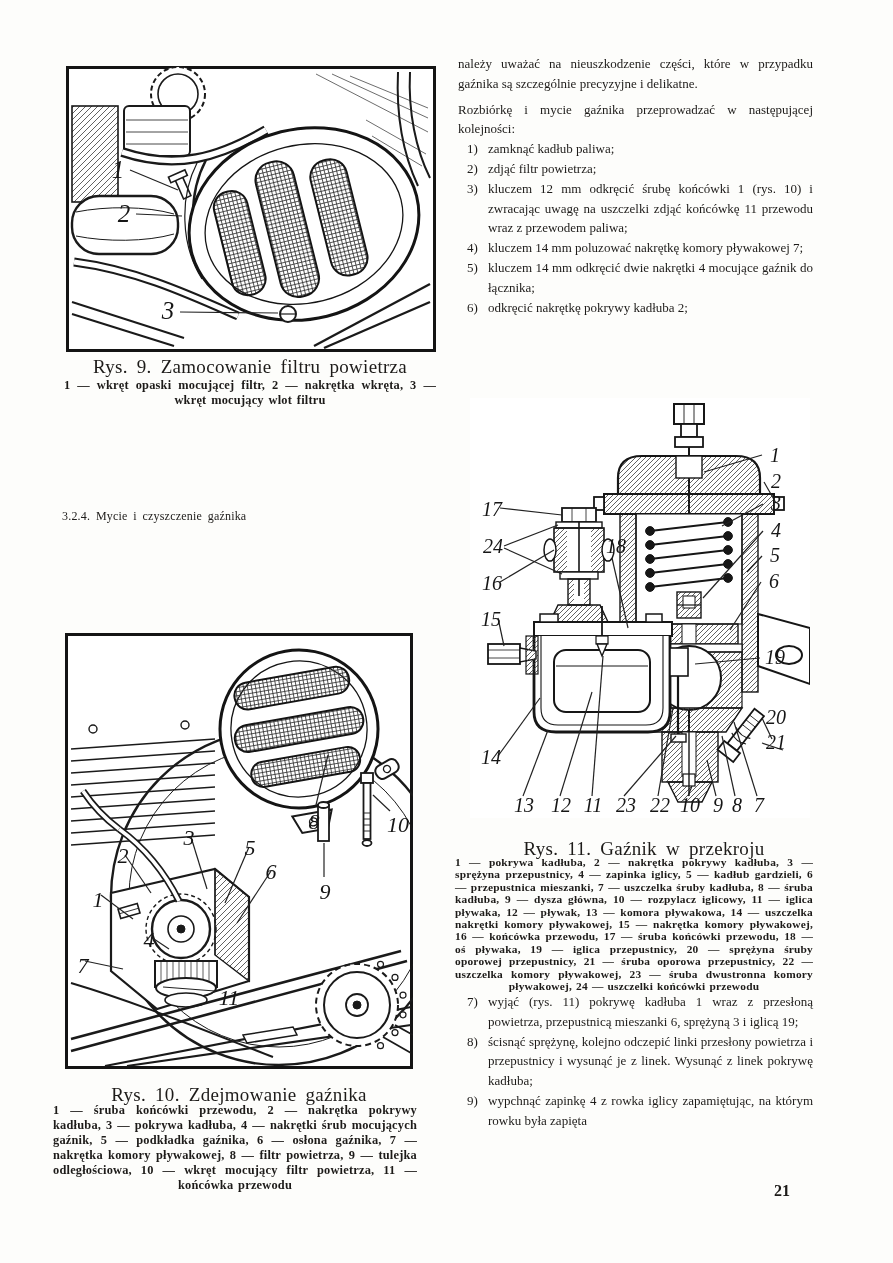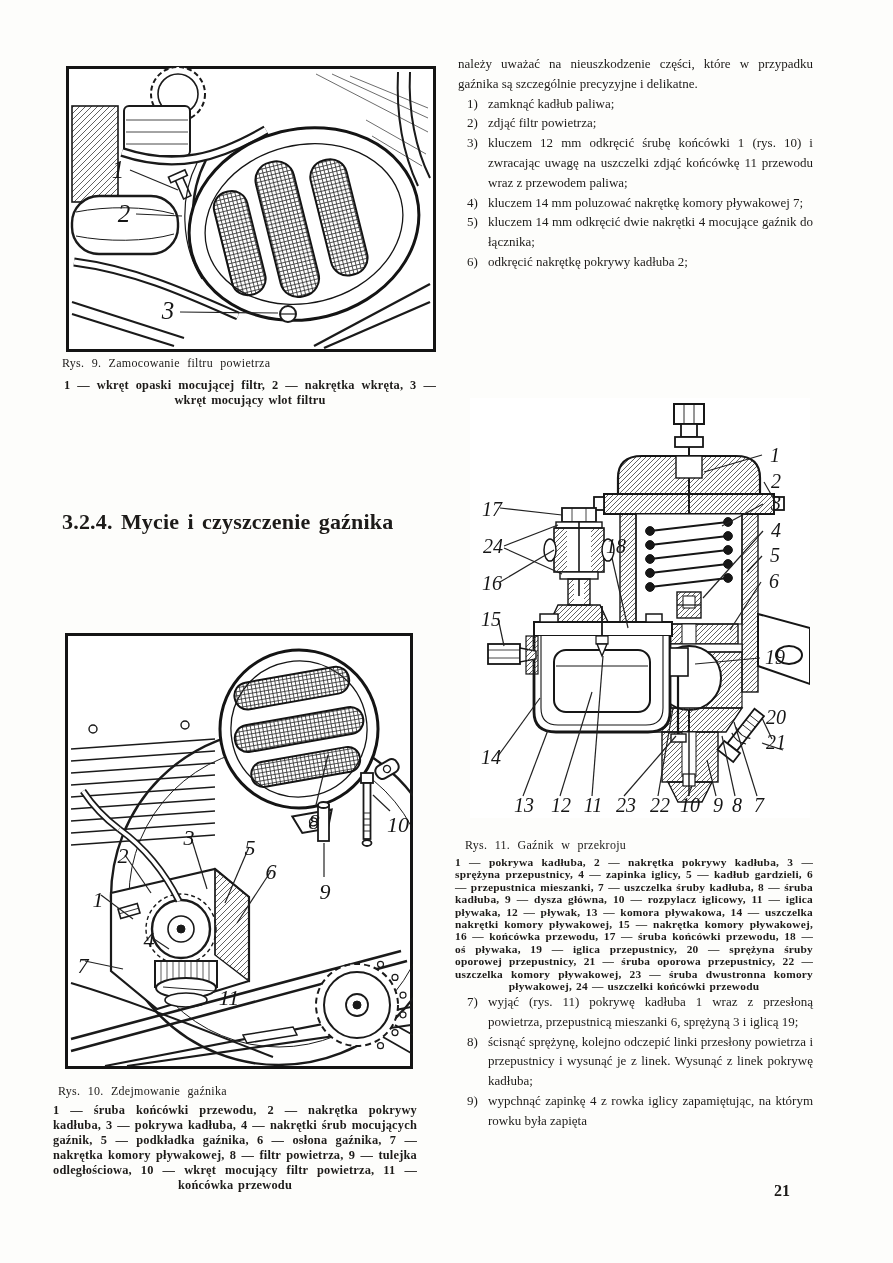--- a/index.html
+++ b/index.html
@@ -2,25 +2,25 @@
 <html><head>
 <meta charset="utf-8">
 <style>
   html,body{margin:0;padding:0;background:#ffffff;}
   .page{position:relative;width:893px;height:1263px;background:#fdfdfb;overflow:hidden;
         font-family:"Liberation Serif",serif;color:#1d1b19;}
   .abs{position:absolute;}
   .body{font-size:13px;line-height:19.8px;}
   .just{text-align:justify;}
   p{margin:0;}
-  .cap{font-size:12px;word-spacing:4px;letter-spacing:.3px;}
+  .cap{font-size:19px;text-align:center;word-spacing:4px;letter-spacing:.3px;}
   .legend{font-size:12.4px;line-height:15px;text-align:justify;text-align-last:center;
           letter-spacing:.2px;word-spacing:1.5px;font-weight:bold;}
   .legend.small{font-size:11.4px;line-height:12.4px;word-spacing:1px;}
-  h3{margin:0;font-size:22px;font-weight:bold;word-spacing:2.5px;letter-spacing:.2px;}
+  h3{margin:0;font-size:12px;font-weight:normal;word-spacing:2.5px;letter-spacing:.2px;}
   .rp2{margin-top:6px;}
   .item{display:flex;}
   .item .num{flex:0 0 30px;padding-left:9px;box-sizing:border-box;}
   .item .txt{flex:1;text-align:justify;}
   .pagenum{font-weight:bold;font-size:16px;}
   svg.fig{position:absolute;background:#fff;}
   svg .co{font-family:"Liberation Serif",serif;font-style:italic;fill:#161616;}
   svg .co22{font-size:22px;} svg .co20{font-size:20px;} svg .co26{font-size:25px;}
   svg .ln{stroke:#222;stroke-width:1.2;fill:none;}
 </style>
@@ -229,20 +229,21 @@
     <text class="co co22" x="84" y="314" text-anchor="middle">4</text>
     <text class="co co22" x="18" y="340" text-anchor="middle">7</text>
     <text class="co co22" x="164" y="372" text-anchor="middle">11</text>
   </svg>
 
   <div class="abs cap" style="left:58px;top:1084px;width:362px">Rys. 10. Zdejmowanie gaźnika</div>
   <div class="abs legend" style="left:53px;top:1103px;width:364px">1 — śruba końcówki przewodu, 2 — nakrętka pokrywy kadłuba, 3 — pokrywa kadłuba, 4 — nakrętki śrub mocujących gaźnik, 5 — podkładka gaźnika, 6 — osłona gaźnika, 7 — nakrętka komory pływakowej, 8 — filtr powietrza, 9 — tulejka odległościowa, 10 — wkręt mocujący filtr powietrza, 11 — końcówka przewodu</div>
 
   <div class="abs body" style="left:458px;top:54px;width:355px">
     <p class="just">należy uważać na nieuszkodzenie części, które w przypadku gaźnika są szczególnie precyzyjne i delikatne.</p>
+    <p class="just rp2">Rozbiórkę i mycie gaźnika przeprowadzać w następującej kolejności:</p>
     <div class="item">
       <span class="num">1)</span>
       <span class="txt">zamknąć kadłub paliwa;</span>
     </div>
     <div class="item">
       <span class="num">2)</span>
       <span class="txt">zdjąć filtr powietrza;</span>
     </div>
     <div class="item">
       <span class="num">3)</span>

